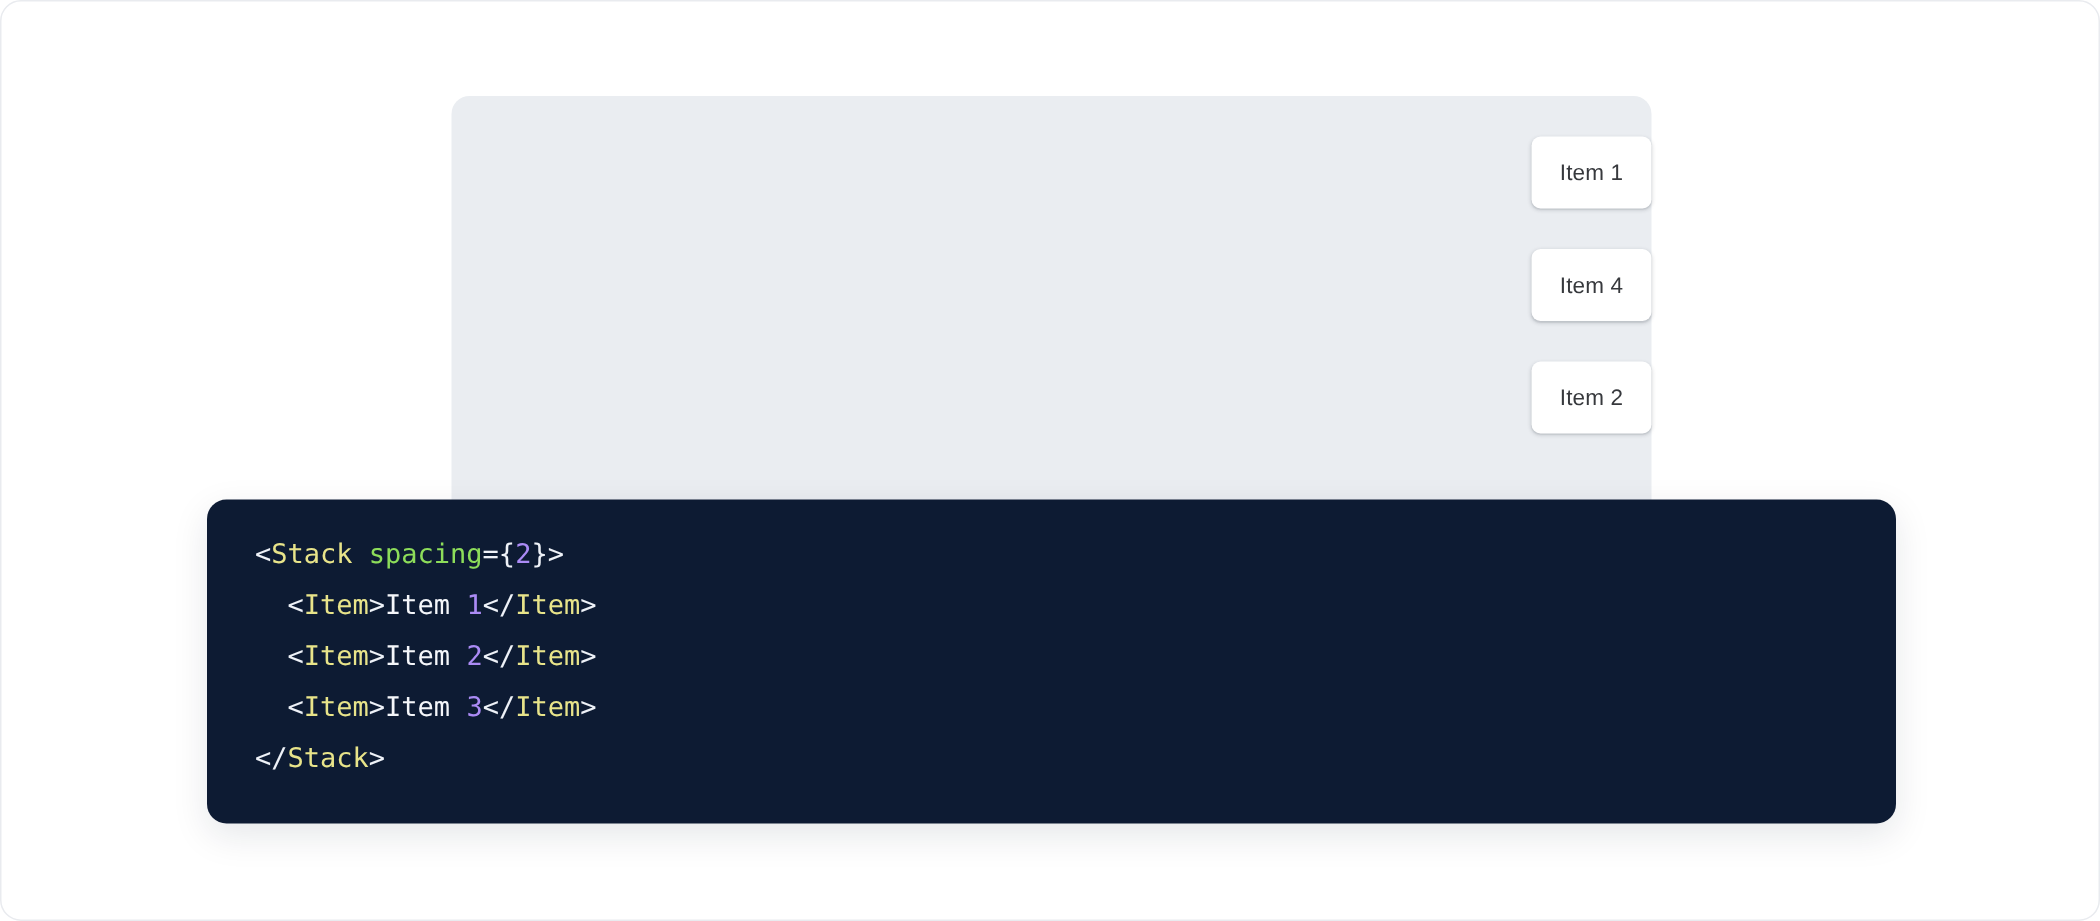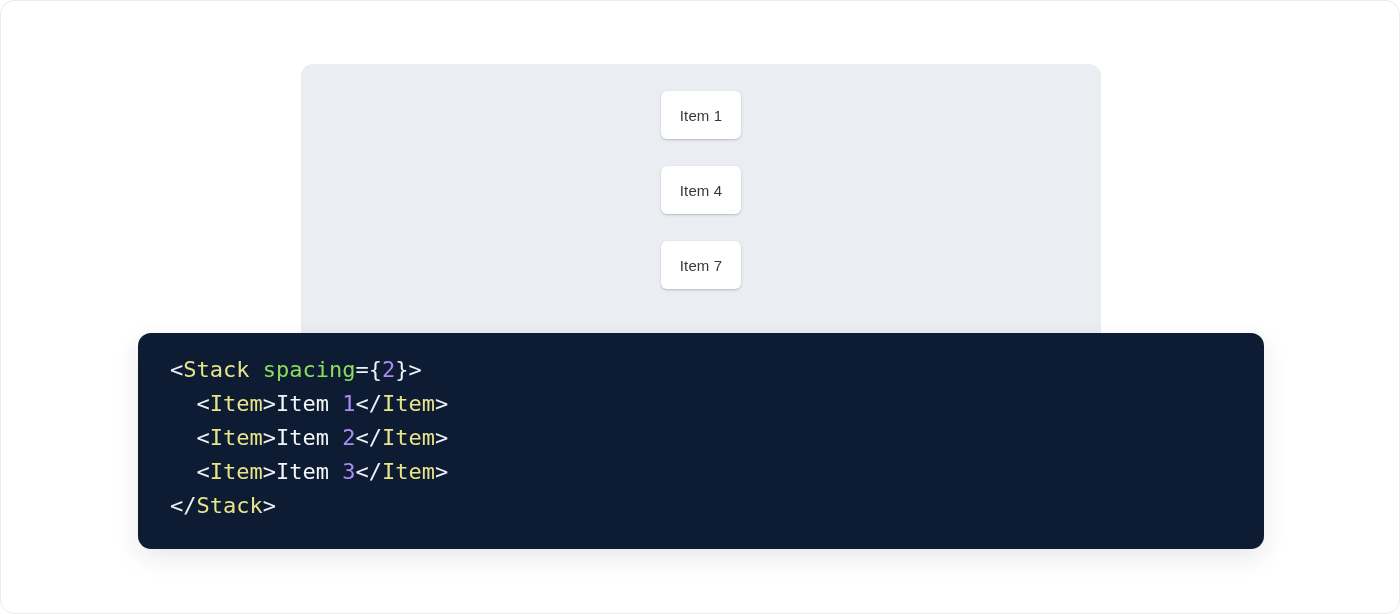--- a/index.html
+++ b/index.html
@@ -32,21 +32,21 @@
   #preview-panel {
     position: absolute;
     left: 300px;
     top: 63px;
     width: 800px;
     height: 290px;
     background: #eaedf1;
     border-radius: 12px;
     display: flex;
     flex-direction: column;
-    align-items: center;
+    align-items: flex-end;
     padding-top: 27px;
     box-sizing: border-box;
   }
 
   #stack-list {
     display: flex;
     flex-direction: column;
     gap: 27px;
     align-items: center;
   }
@@ -77,21 +77,21 @@
     border-radius: 13px;
     box-sizing: border-box;
     padding: 20px 0 0 32px;
     box-shadow: 0 8px 24px rgba(13, 27, 51, 0.10);
     overflow: hidden;
   }
 
   #code-pre {
     margin: 0;
     font-family: "DejaVu Sans Mono", "Liberation Mono", monospace;
-    font-size: 22px;
+    font-size: 18px;
     line-height: 34px;
     white-space: pre;
     color: #eef2f8;
     tab-size: 2;
   }
 
   .code-line { display: block; height: 34px; }
 
   .tok-punct { color: #eef2f8; }
   .tok-tag   { color: #e8e48a; }
@@ -106,21 +106,21 @@
 
   <div id="preview-panel">
     <div id="stack-list">
         <div class="stack-item">
           <span>Item 1</span>
         </div>
         <div class="stack-item">
           <span>Item 4</span>
         </div>
         <div class="stack-item">
-          <span>Item 7</span>
+          <span>Item 2</span>
         </div>
       </div>
   </div>
 
   <div id="code-block">
     <pre id="code-pre"><span class="code-line"><span class="tok-punct">&lt;</span><span class="tok-tag">Stack</span><span class="tok-punct"> </span><span class="tok-attr">spacing</span><span class="tok-punct">={</span><span class="tok-num">2</span><span class="tok-punct">}&gt;</span></span><span class="code-line"><span class="tok-punct">  </span><span class="tok-punct">&lt;</span><span class="tok-tag">Item</span><span class="tok-punct">&gt;</span><span class="tok-text">Item </span><span class="tok-num">1</span><span class="tok-punct">&lt;/</span><span class="tok-tag">Item</span><span class="tok-punct">&gt;</span></span><span class="code-line"><span class="tok-punct">  </span><span class="tok-punct">&lt;</span><span class="tok-tag">Item</span><span class="tok-punct">&gt;</span><span class="tok-text">Item </span><span class="tok-num">2</span><span class="tok-punct">&lt;/</span><span class="tok-tag">Item</span><span class="tok-punct">&gt;</span></span><span class="code-line"><span class="tok-punct">  </span><span class="tok-punct">&lt;</span><span class="tok-tag">Item</span><span class="tok-punct">&gt;</span><span class="tok-text">Item </span><span class="tok-num">3</span><span class="tok-punct">&lt;/</span><span class="tok-tag">Item</span><span class="tok-punct">&gt;</span></span><span class="code-line"><span class="tok-punct">&lt;/</span><span class="tok-tag">Stack</span><span class="tok-punct">&gt;</span></span></pre>
   </div>
 
 </div>
 

